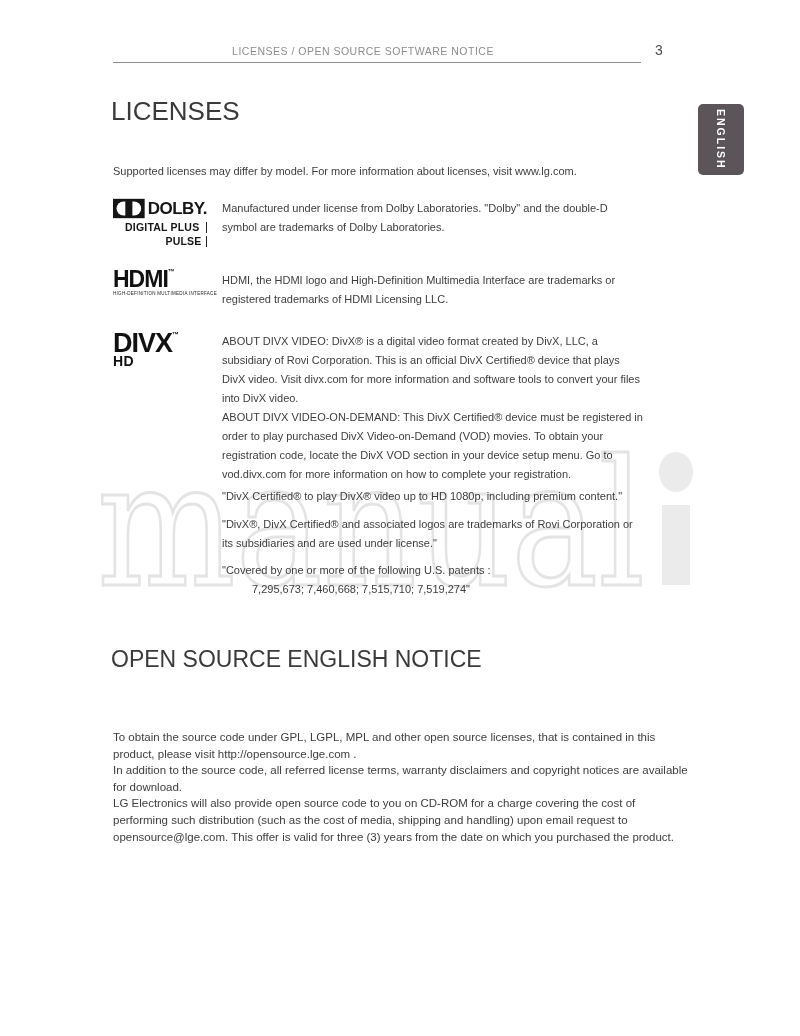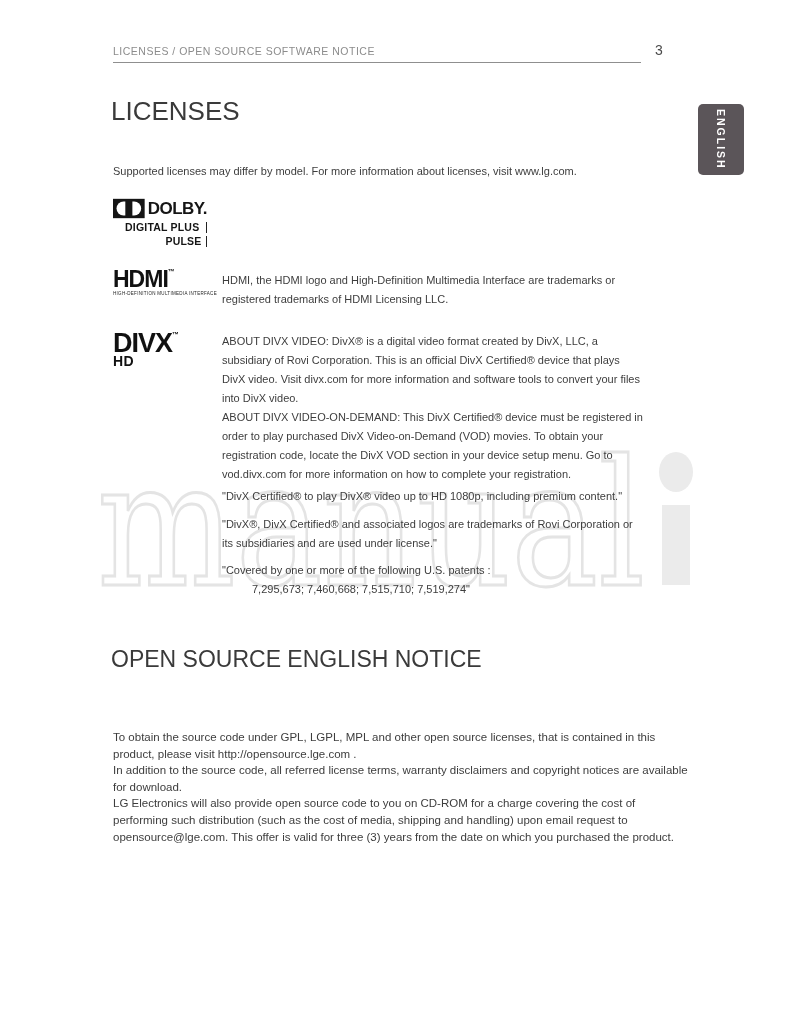--- a/index.html
+++ b/index.html
@@ -3,21 +3,21 @@
 <meta charset="utf-8">
 <style>
   html,body { margin:0; padding:0; background:#fff; }
   .page {
     position:relative; width:800px; height:1036px; background:#ffffff;
     font-family:"Liberation Sans", sans-serif; overflow:hidden;
   }
 
   
   .breadcrumb {
-    position:absolute; left:113px; top:45px; width:500px; text-align:left;
+    position:absolute; left:113px; top:45px; width:500px; text-align:center;
     font-size:10.5px; letter-spacing:0.5px; color:#8c8c8c;
   }
   .page-number {
     position:absolute; left:648px; top:42px; width:22px; text-align:center;
     font-size:14px; color:#4a4a4a;
   }
   .header-rule { position:absolute; left:113px; top:62px; width:528px; border-top:1px solid #8f8f8f; }
 
   
   .doc-title { position:absolute; left:111px; top:96px; font-size:26px; color:#3a3a3a; }
@@ -110,20 +110,21 @@
     </div>
     <div class="dolby-row2">
       <span class="dolby-small">DIGITAL PLUS</span>
       <span class="tick"></span>
     </div>
     <div class="dolby-row3">
       <span class="dolby-small">PULSE</span>
       <span class="tick"></span>
     </div>
   </div>
+  <div class="dolby-text body-text">Manufactured under license from Dolby Laboratories. "Dolby" and the double-D symbol are trademarks of Dolby Laboratories.</div>
 
   <div class="hdmi-logo">
     <div>
       <span class="hdmi-brand">HDMI</span><span class="hdmi-tm">™</span>
     </div>
     <div class="hdmi-sub">HIGH-DEFINITION MULTIMEDIA INTERFACE</div>
   </div>
   <div class="hdmi-text body-text">HDMI, the HDMI logo and High-Definition Multimedia Interface are trademarks or registered trademarks of HDMI Licensing LLC.</div>
 
   <div class="divx-logo">

